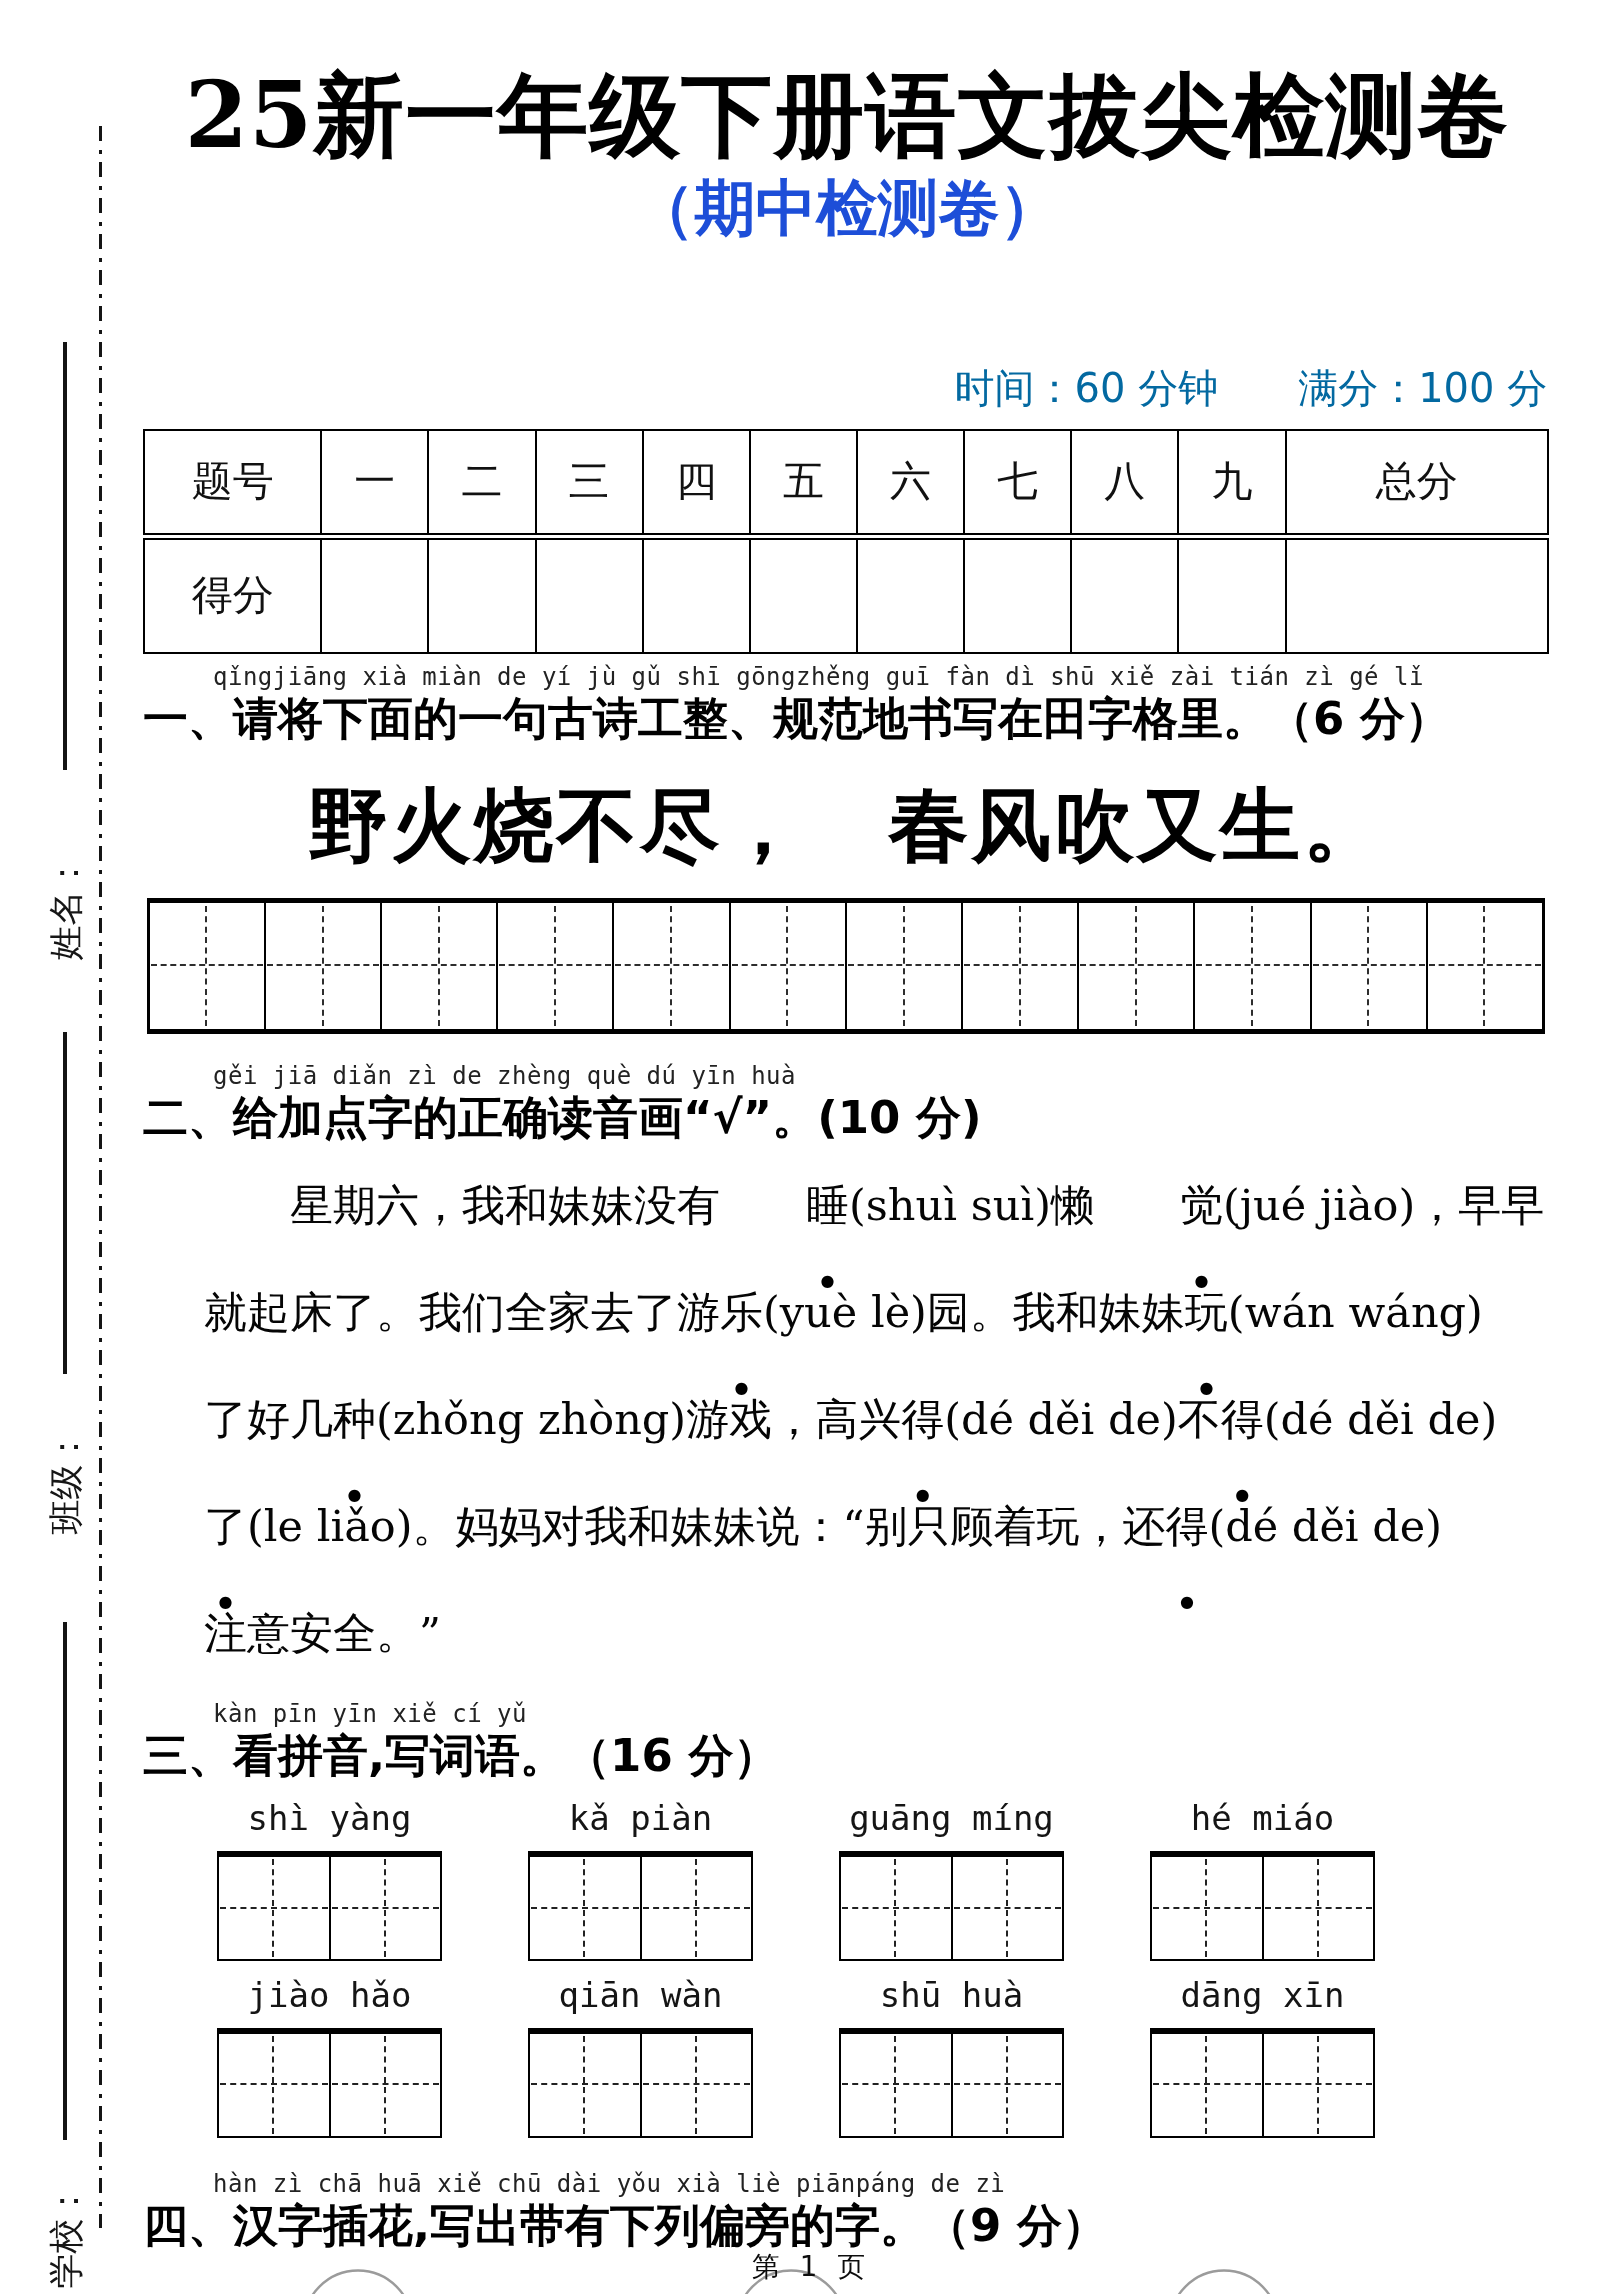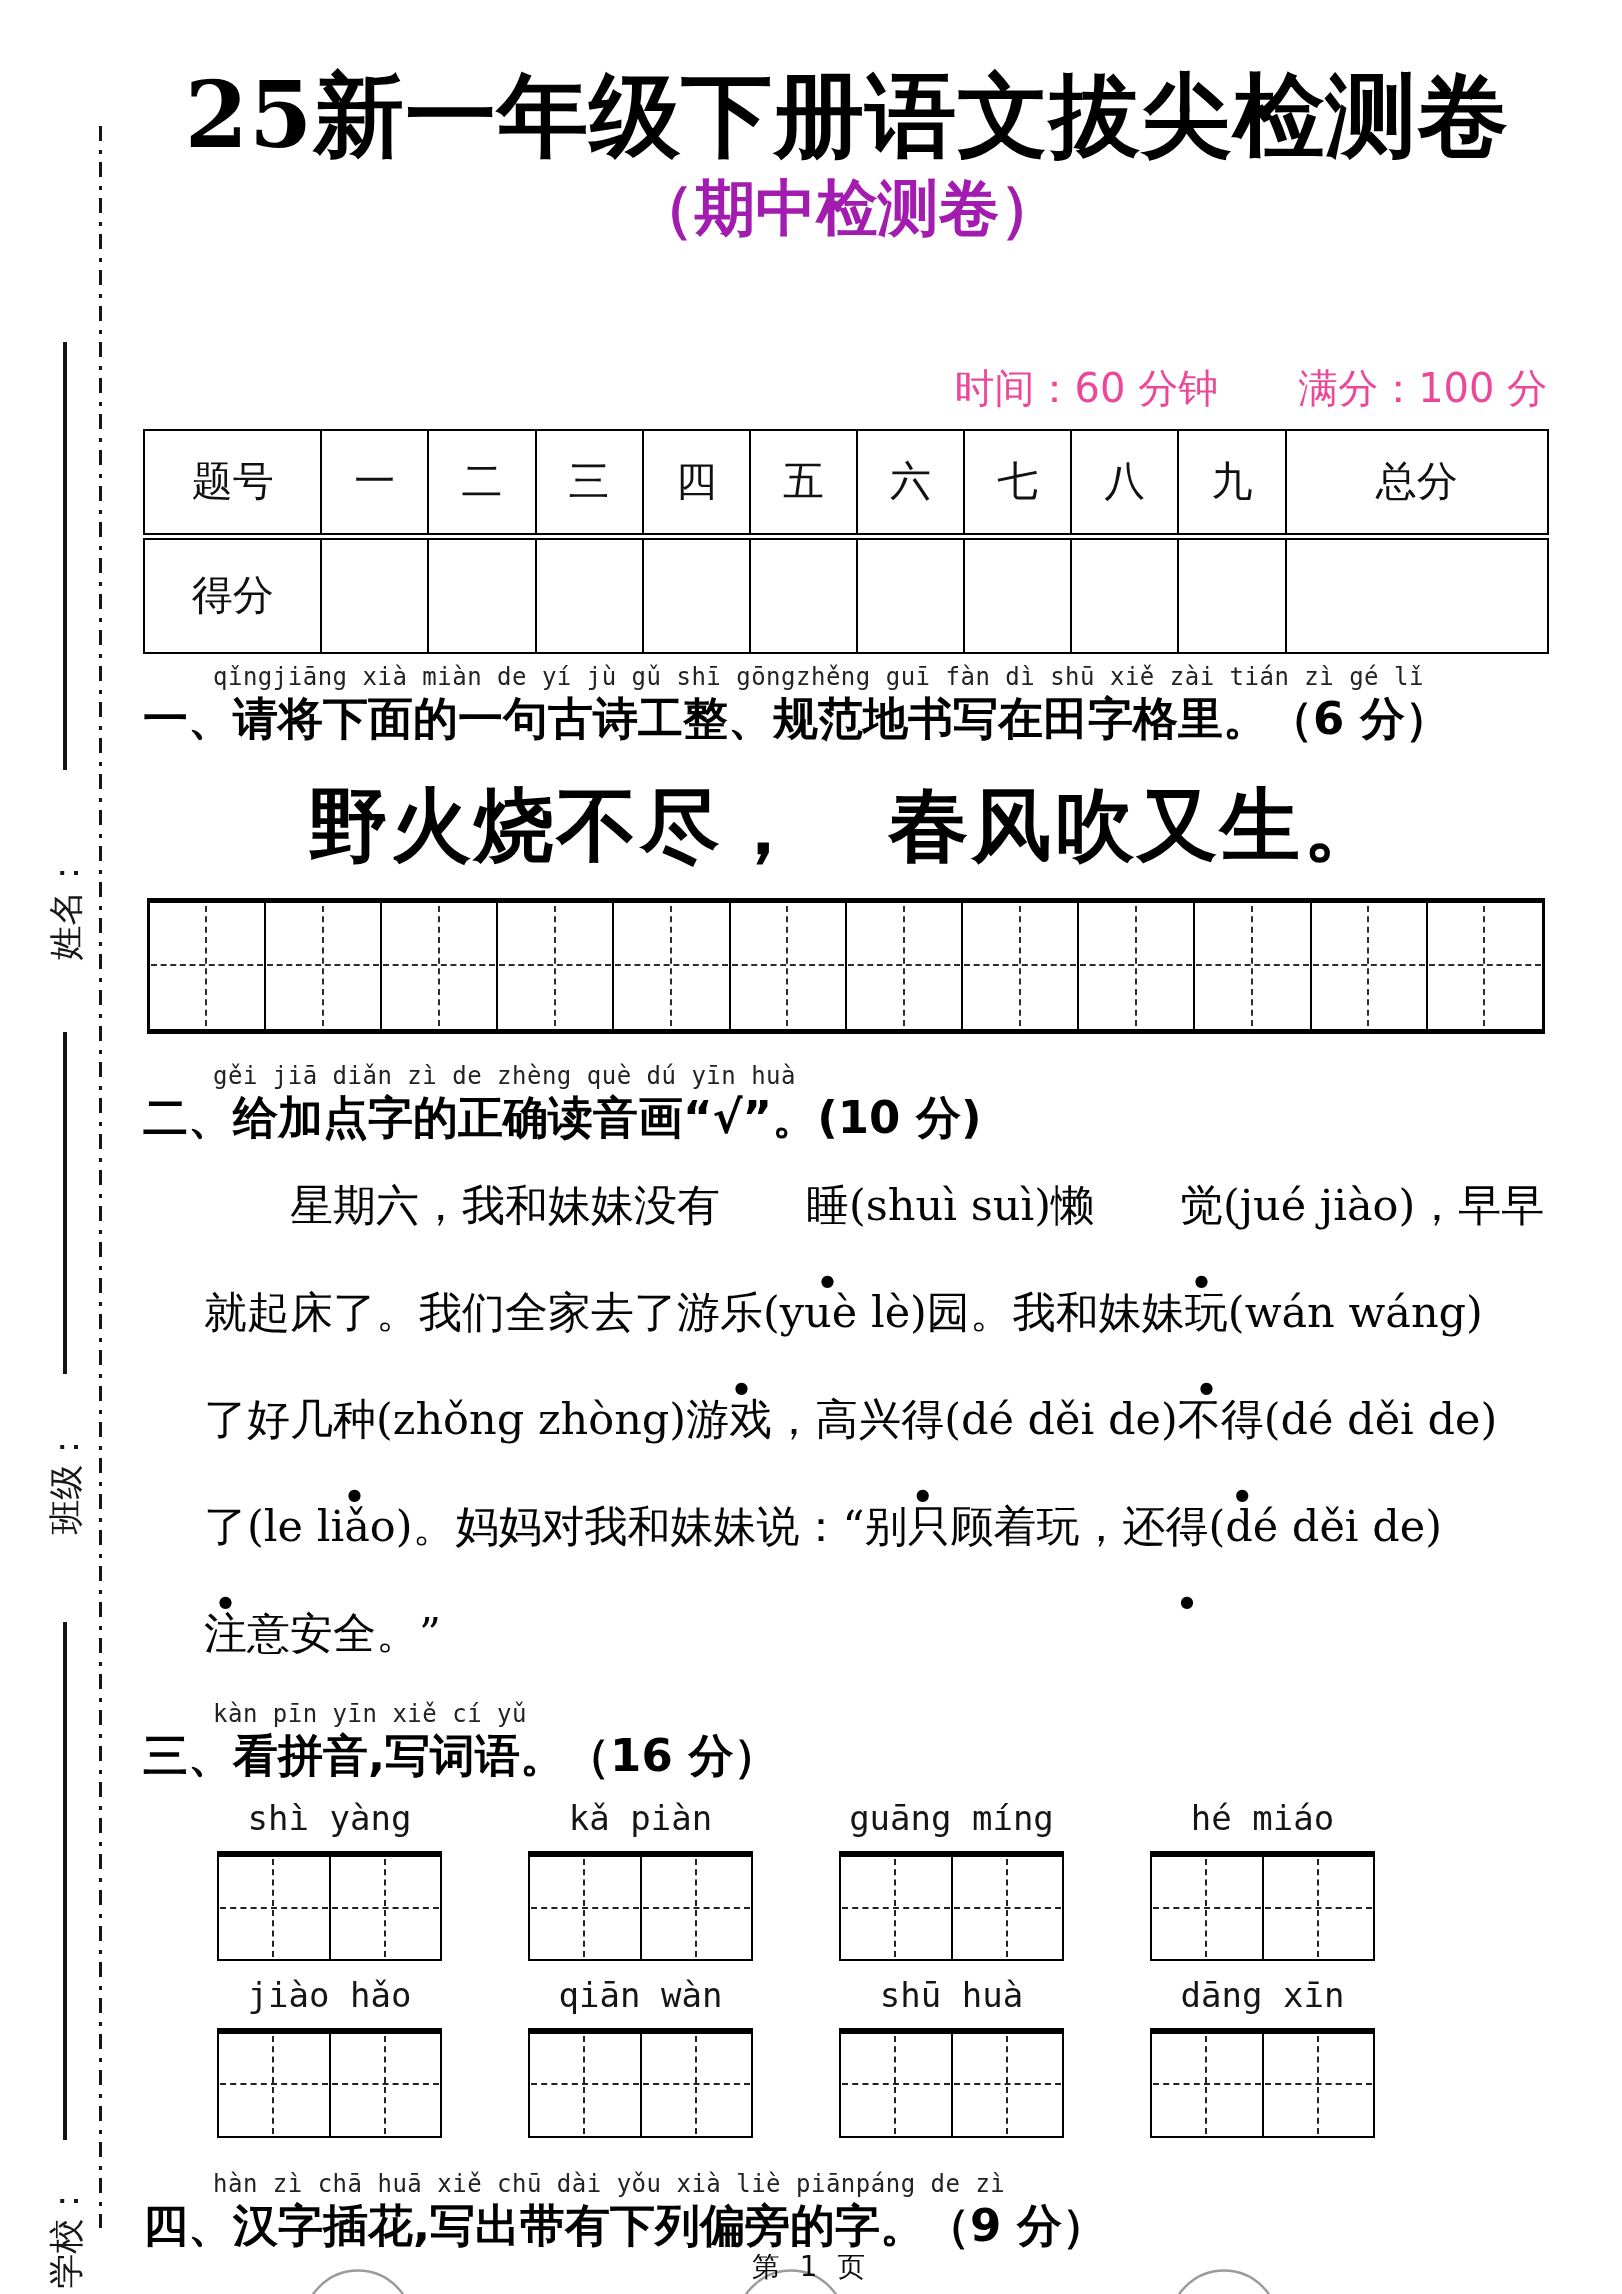--- a/index.html
+++ b/index.html
@@ -19,25 +19,25 @@
     transform:rotate(-90deg);color:#161616;white-space:nowrap;
   }
   
   .main{position:absolute;left:143px;top:0;width:1408px;}
   .title{
     margin-top:63px;text-align:center;font-size:91px;line-height:1.15;
     font-weight:900;font-family:"DejaVu Serif", serif;letter-spacing:1px;color:#000;
   }
   .subtitle{
     margin-top:3.8px;text-align:center;font-size:61px;line-height:1.2;
-    font-weight:900;font-family:"DejaVu Serif", serif;color:#a21caf;
+    font-weight:900;font-family:"DejaVu Serif", serif;color:#1d4ed8;
   }
   .meta{
     margin-top:116px;text-align:right;font-size:40px;padding-right:3.8px;
-    font-family:"DejaVu Sans", sans-serif;color:#ec4899;
+    font-family:"DejaVu Sans", sans-serif;color:#0369a1;
   }
   
   .score-table{
     border-collapse:collapse;table-layout:fixed;width:1406px;margin-top:13.3px;
     font-size:41px;font-family:"DejaVu Sans", sans-serif;
   }
   .score-table td{border:2.9px solid #000;text-align:center;height:70px;padding:16px;}
   .score-table tr.hdr td{border-bottom:7.6px double #000;}
   .score-table tr.scr td{height:80px;}
   

